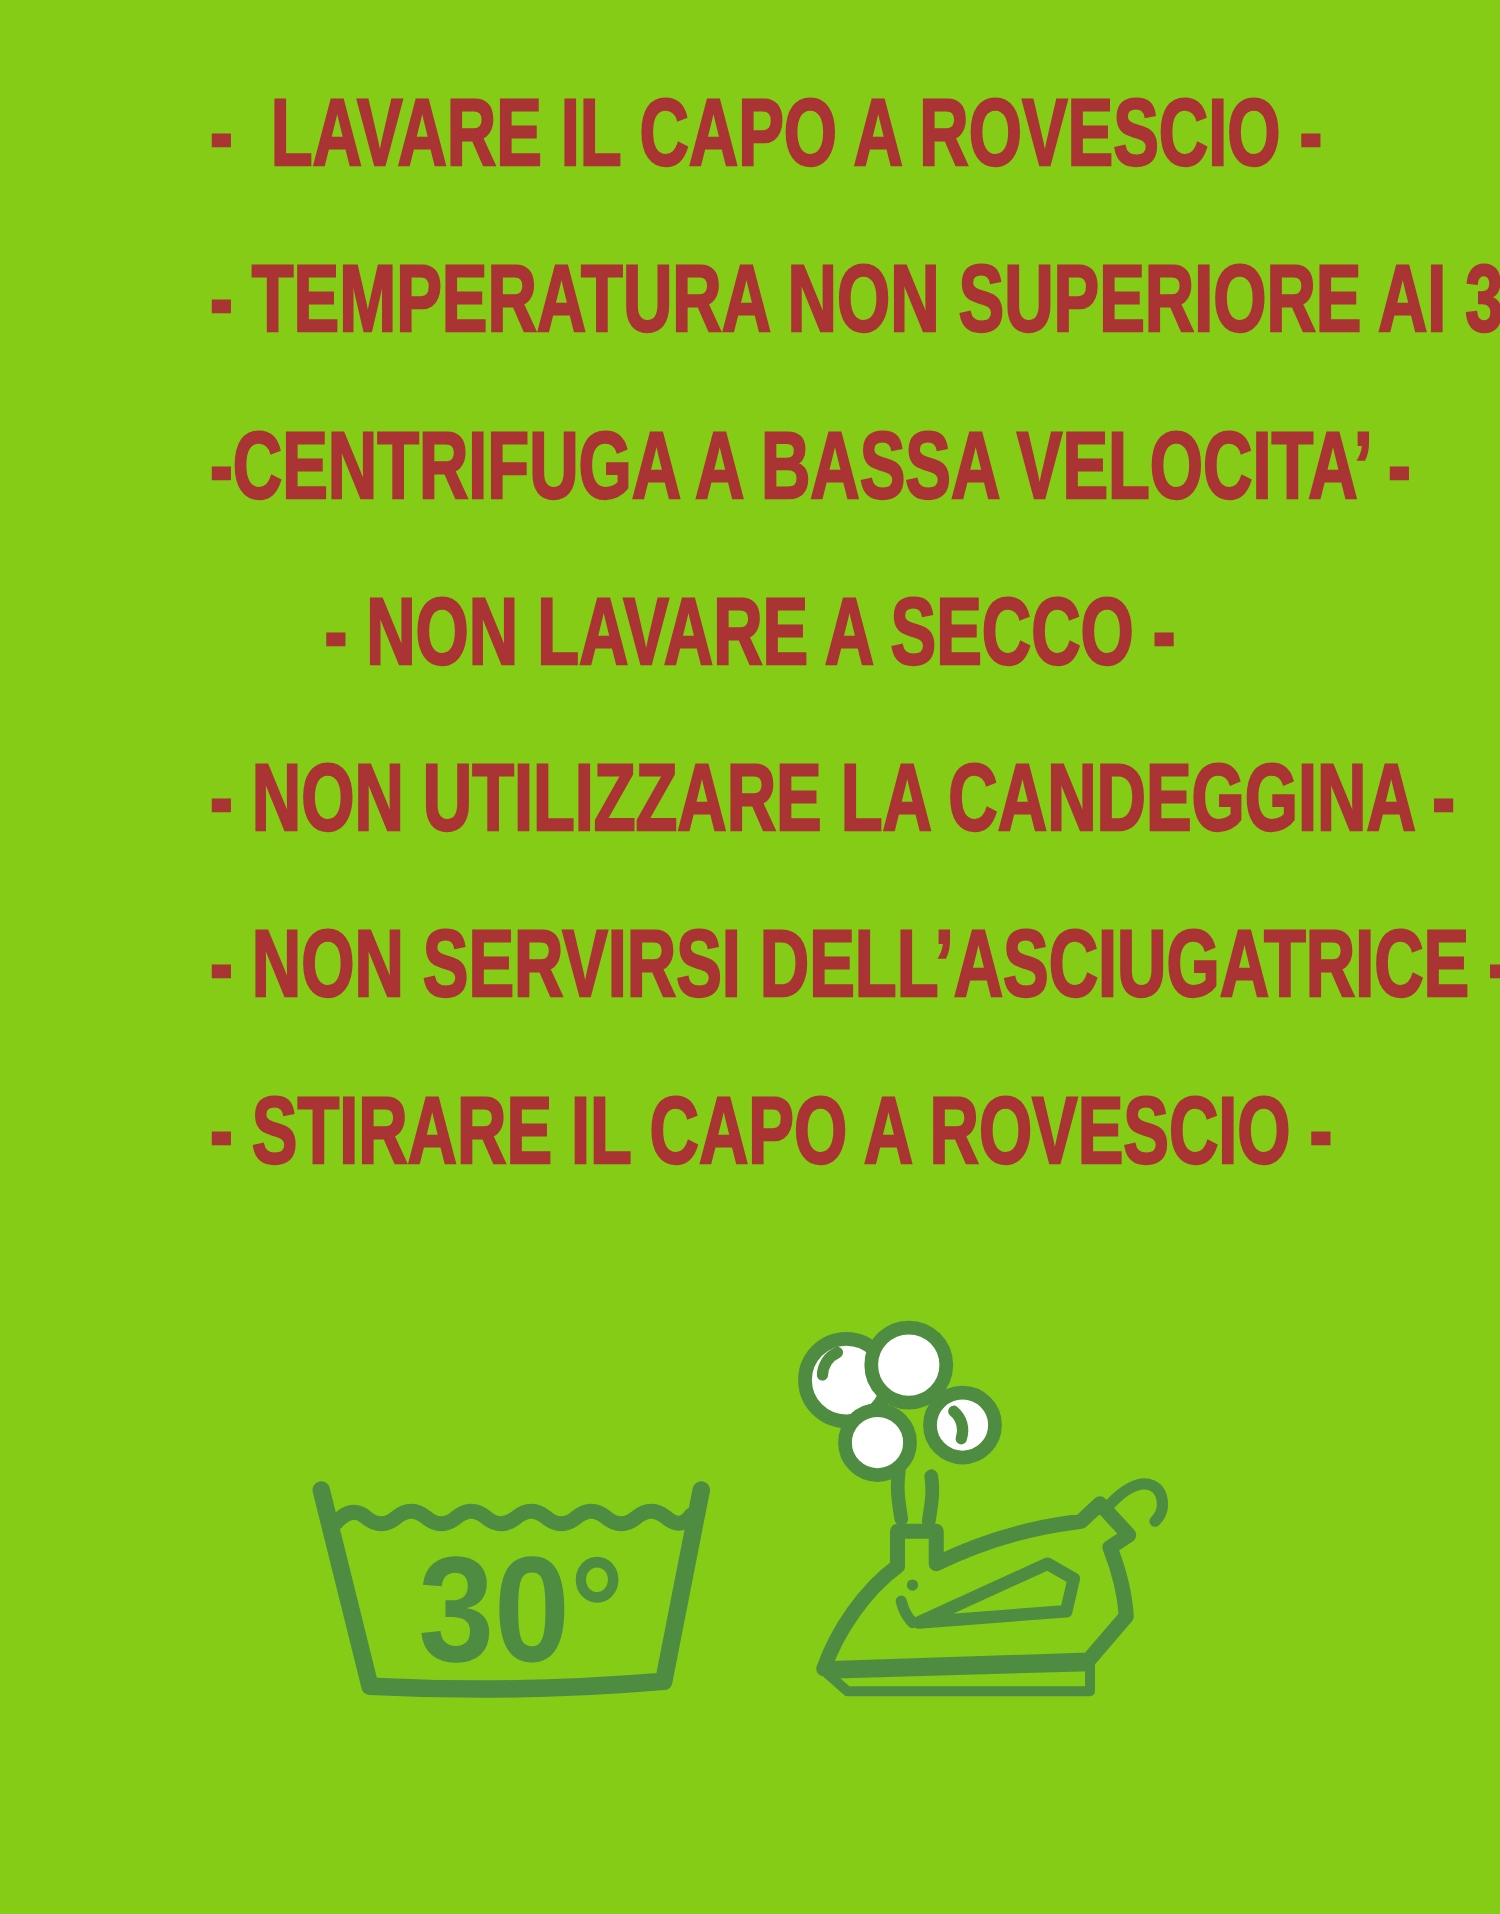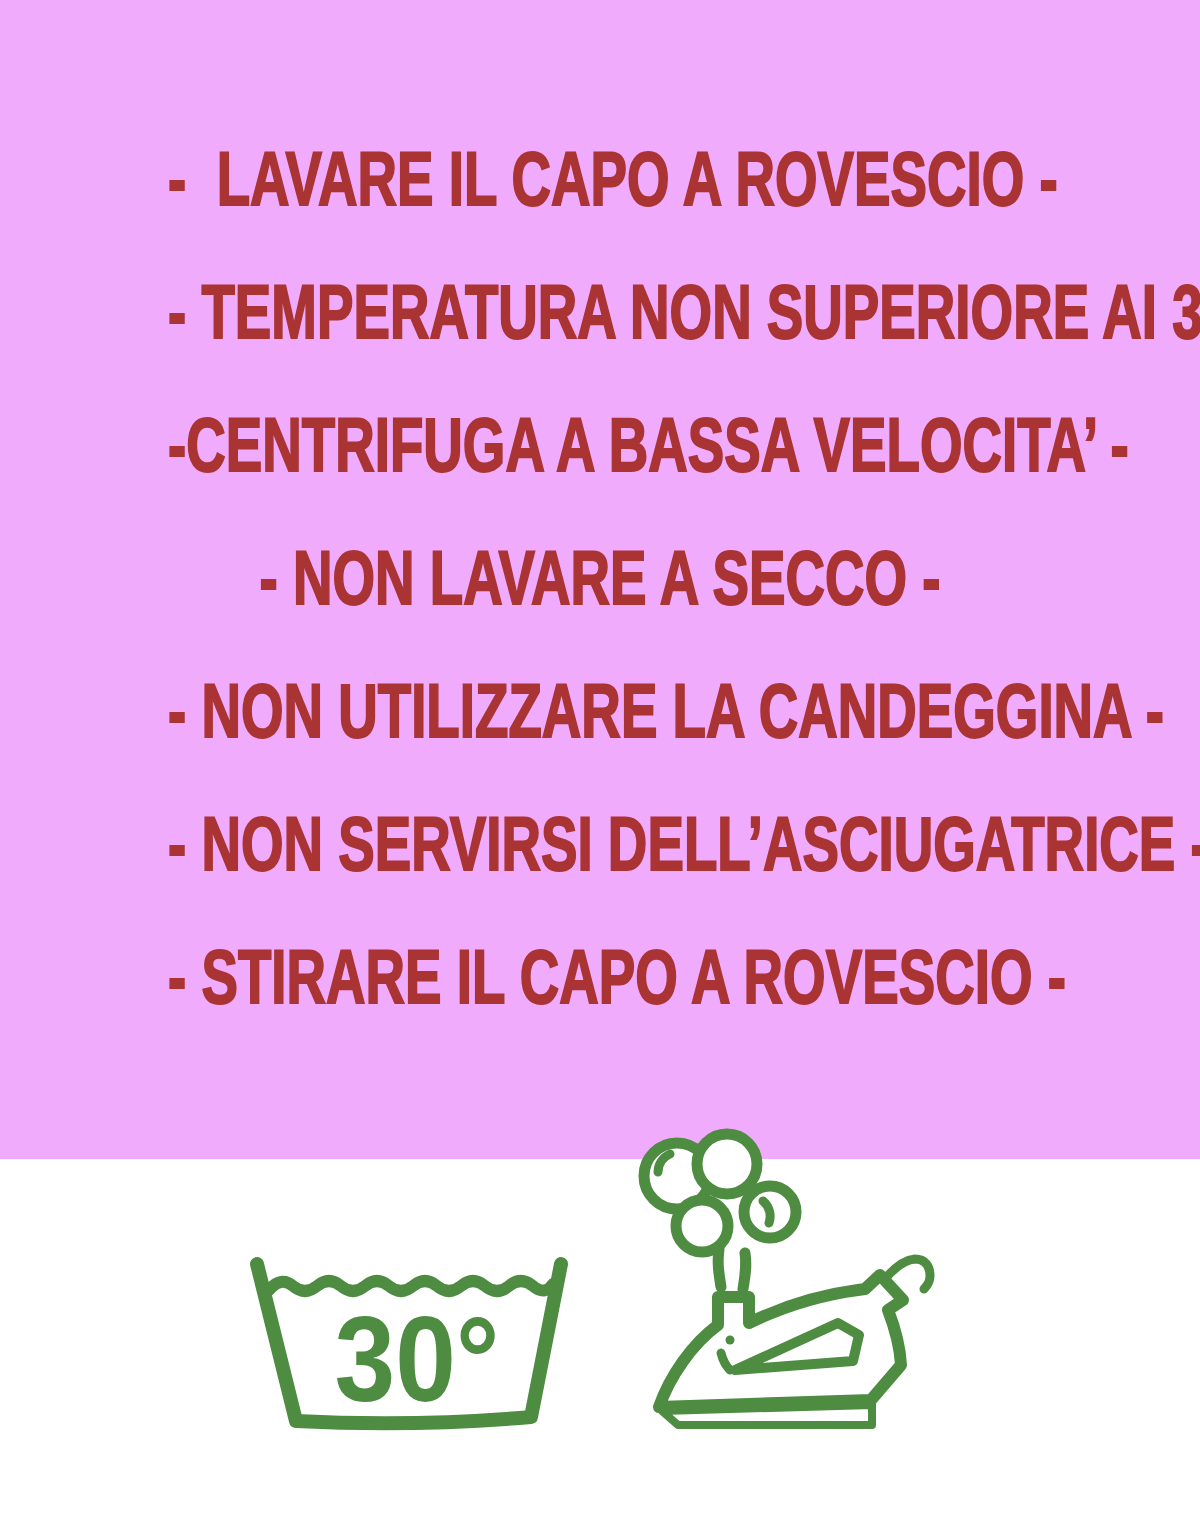--- a/index.html
+++ b/index.html
@@ -5,23 +5,23 @@
   html, body {
     margin: 0;
     padding: 0;
     width: 1200px;
     height: 1531px;
     background: #ffffff;
     overflow: hidden;
   }
   .page {
     width: 1200px;
-    height: 1159px;
-    background: #f0abfc;
-    padding-top: 112px;
+    height: 1531px;
+    background: #84cc16;
+    padding-top: 40px;
     box-sizing: border-box;
   }
   .instructions {
     width: 1200px;
   }
   .line {
     height: 133px;
     line-height: 133px;
     text-align: center;
     white-space: pre;

